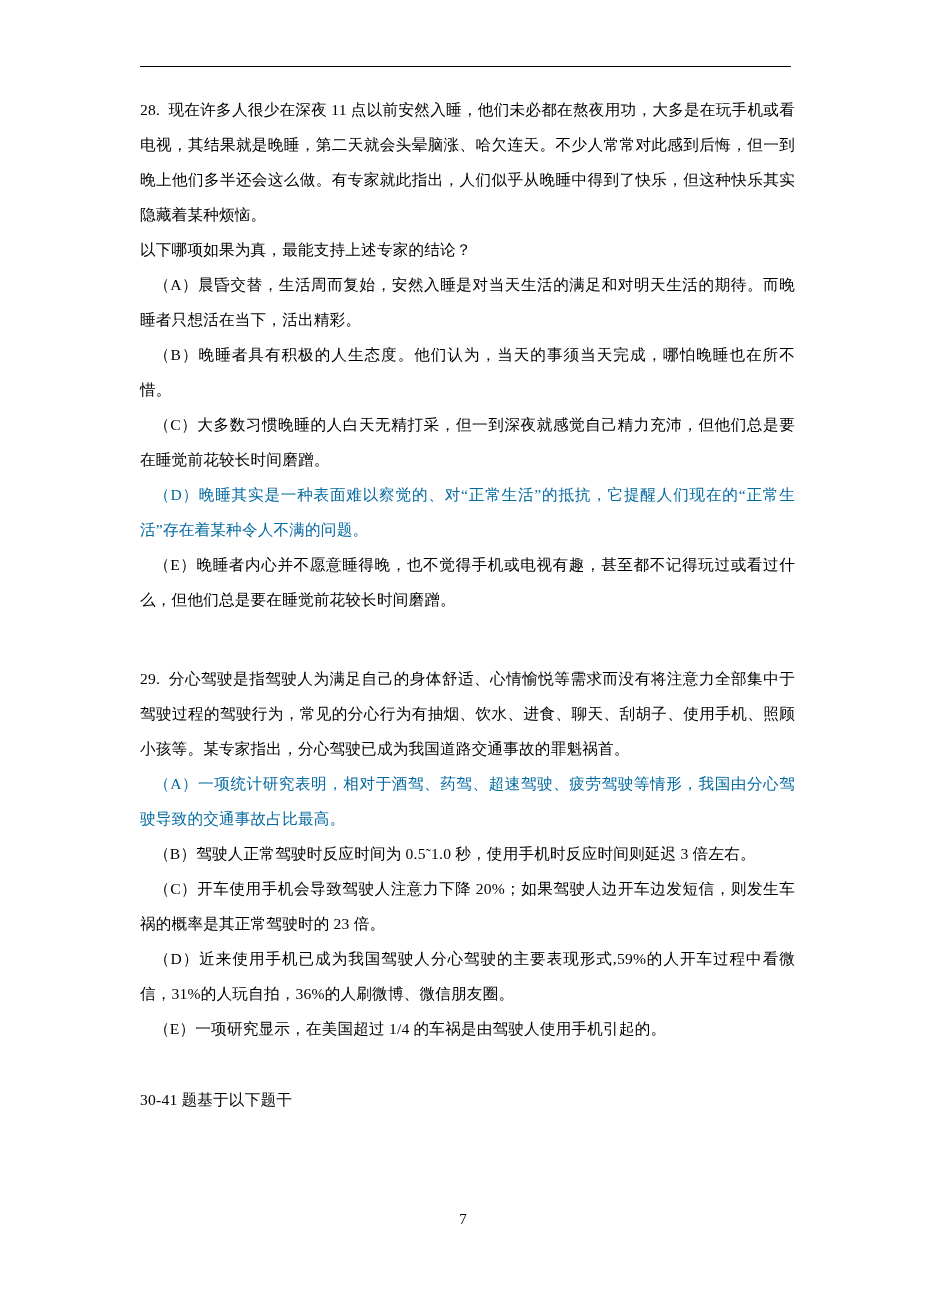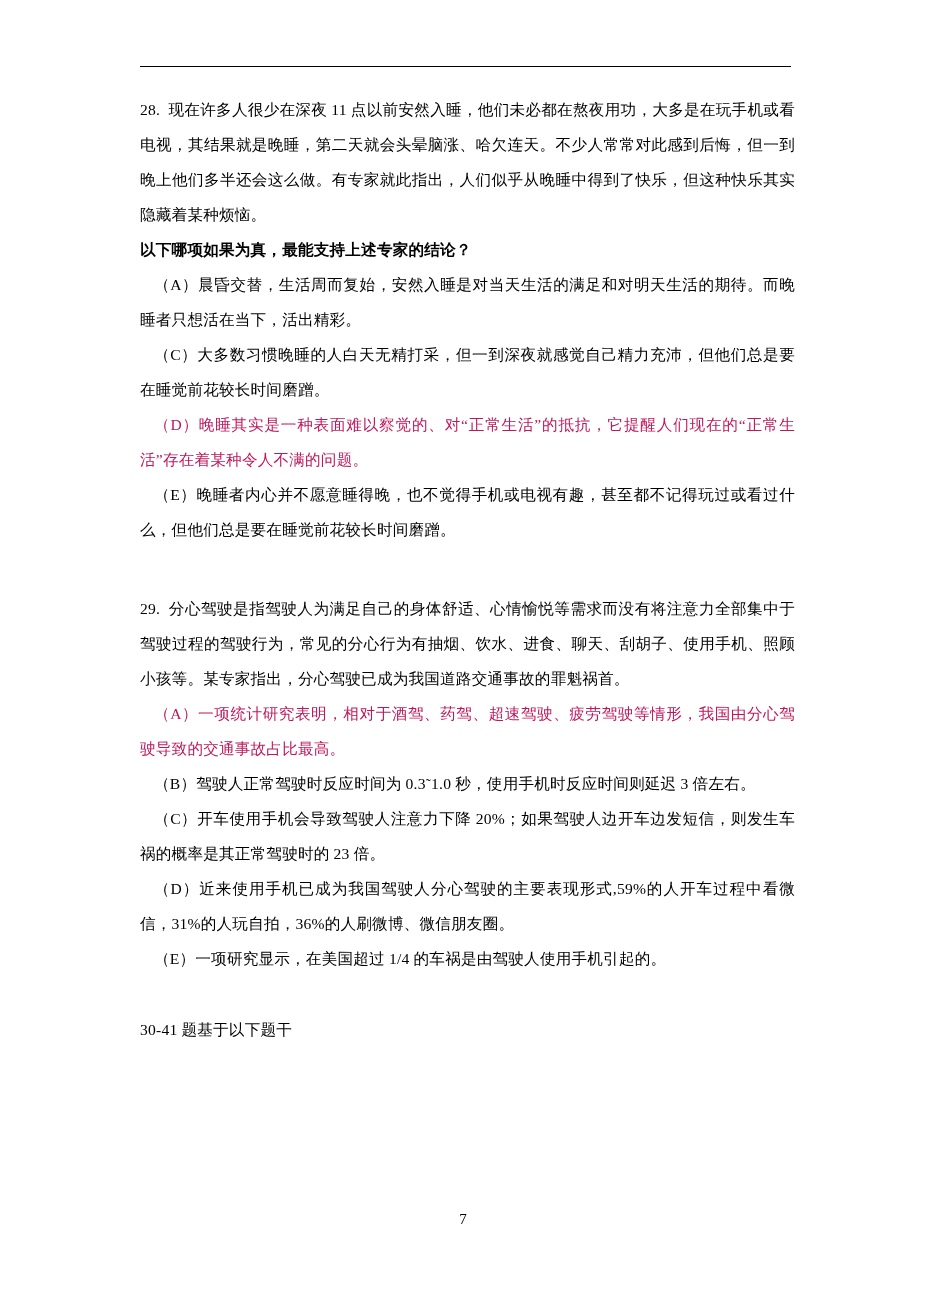--- a/index.html
+++ b/index.html
@@ -46,27 +46,26 @@
     line-height: 35px;
     text-align: justify;
     text-justify: inter-ideograph;
     letter-spacing: 0.2px;
   }
   .stem {
     text-indent: 0;
   }
   .prompt {
     margin-top: 0;
-    font-weight: bold;
   }
   .opt {
     text-indent: 14px;
   }
   .red {
-    color: #be185d;
+    color: #0369a1;
   }
   .gap-lg {
     height: 44px;
   }
   .gap-md {
     height: 36px;
   }
   .footer {
     position: absolute;
     top: 1211px;
@@ -83,31 +82,32 @@
 <div class="page">
 
   <div class="top-rule"></div>
 
   <div class="content">
 
     <div class="q-block">
       <p class="stem"><span>28.</span>&nbsp;&nbsp;<span>现在许多人很少在深夜 11 点以前安然入睡，他们未必都在熬夜用功，大多是在玩手机或看电视，其结果就是晚睡，第二天就会头晕脑涨、哈欠连天。不少人常常对此感到后悔，但一到晚上他们多半还会这么做。有专家就此指出，人们似乎从晚睡中得到了快乐，但这种快乐其实隐藏着某种烦恼。</span></p>
       <p class="prompt">以下哪项如果为真，最能支持上述专家的结论？</p>
       <p class="opt">（A）晨昏交替，生活周而复始，安然入睡是对当天生活的满足和对明天生活的期待。而晚睡者只想活在当下，活出精彩。</p>
+      <p class="opt">（B）晚睡者具有积极的人生态度。他们认为，当天的事须当天完成，哪怕晚睡也在所不惜。</p>
       <p class="opt">（C）大多数习惯晚睡的人白天无精打采，但一到深夜就感觉自己精力充沛，但他们总是要在睡觉前花较长时间磨蹭。</p>
       <p class="opt red">（D）晚睡其实是一种表面难以察觉的、对“正常生活”的抵抗，它提醒人们现在的“正常生活”存在着某种令人不满的问题。</p>
       <p class="opt">（E）晚睡者内心并不愿意睡得晚，也不觉得手机或电视有趣，甚至都不记得玩过或看过什么，但他们总是要在睡觉前花较长时间磨蹭。</p>
     </div>
 
     <div class="gap-lg"></div>
 
     <div class="q-block">
       <p class="stem"><span>29.</span>&nbsp;&nbsp;<span>分心驾驶是指驾驶人为满足自己的身体舒适、心情愉悦等需求而没有将注意力全部集中于驾驶过程的驾驶行为，常见的分心行为有抽烟、饮水、进食、聊天、刮胡子、使用手机、照顾小孩等。某专家指出，分心驾驶已成为我国道路交通事故的罪魁祸首。</span></p>
       <p class="opt red">（A）一项统计研究表明，相对于酒驾、药驾、超速驾驶、疲劳驾驶等情形，我国由分心驾驶导致的交通事故占比最高。</p>
-      <p class="opt">（B）驾驶人正常驾驶时反应时间为 0.3˜1.0 秒，使用手机时反应时间则延迟 3 倍左右。</p>
+      <p class="opt">（B）驾驶人正常驾驶时反应时间为 0.5˜1.0 秒，使用手机时反应时间则延迟 3 倍左右。</p>
       <p class="opt">（C）开车使用手机会导致驾驶人注意力下降 20%；如果驾驶人边开车边发短信，则发生车祸的概率是其正常驾驶时的 23 倍。</p>
       <p class="opt">（D）近来使用手机已成为我国驾驶人分心驾驶的主要表现形式,59%的人开车过程中看微信，31%的人玩自拍，36%的人刷微博、微信朋友圈。</p>
       <p class="opt">（E）一项研究显示，在美国超过 1/4  的车祸是由驾驶人使用手机引起的。</p>
     </div>
 
     <div class="gap-md"></div>
 
     <div class="q-block">
       <p class="stem">30-41 题基于以下题干</p>
     </div>

